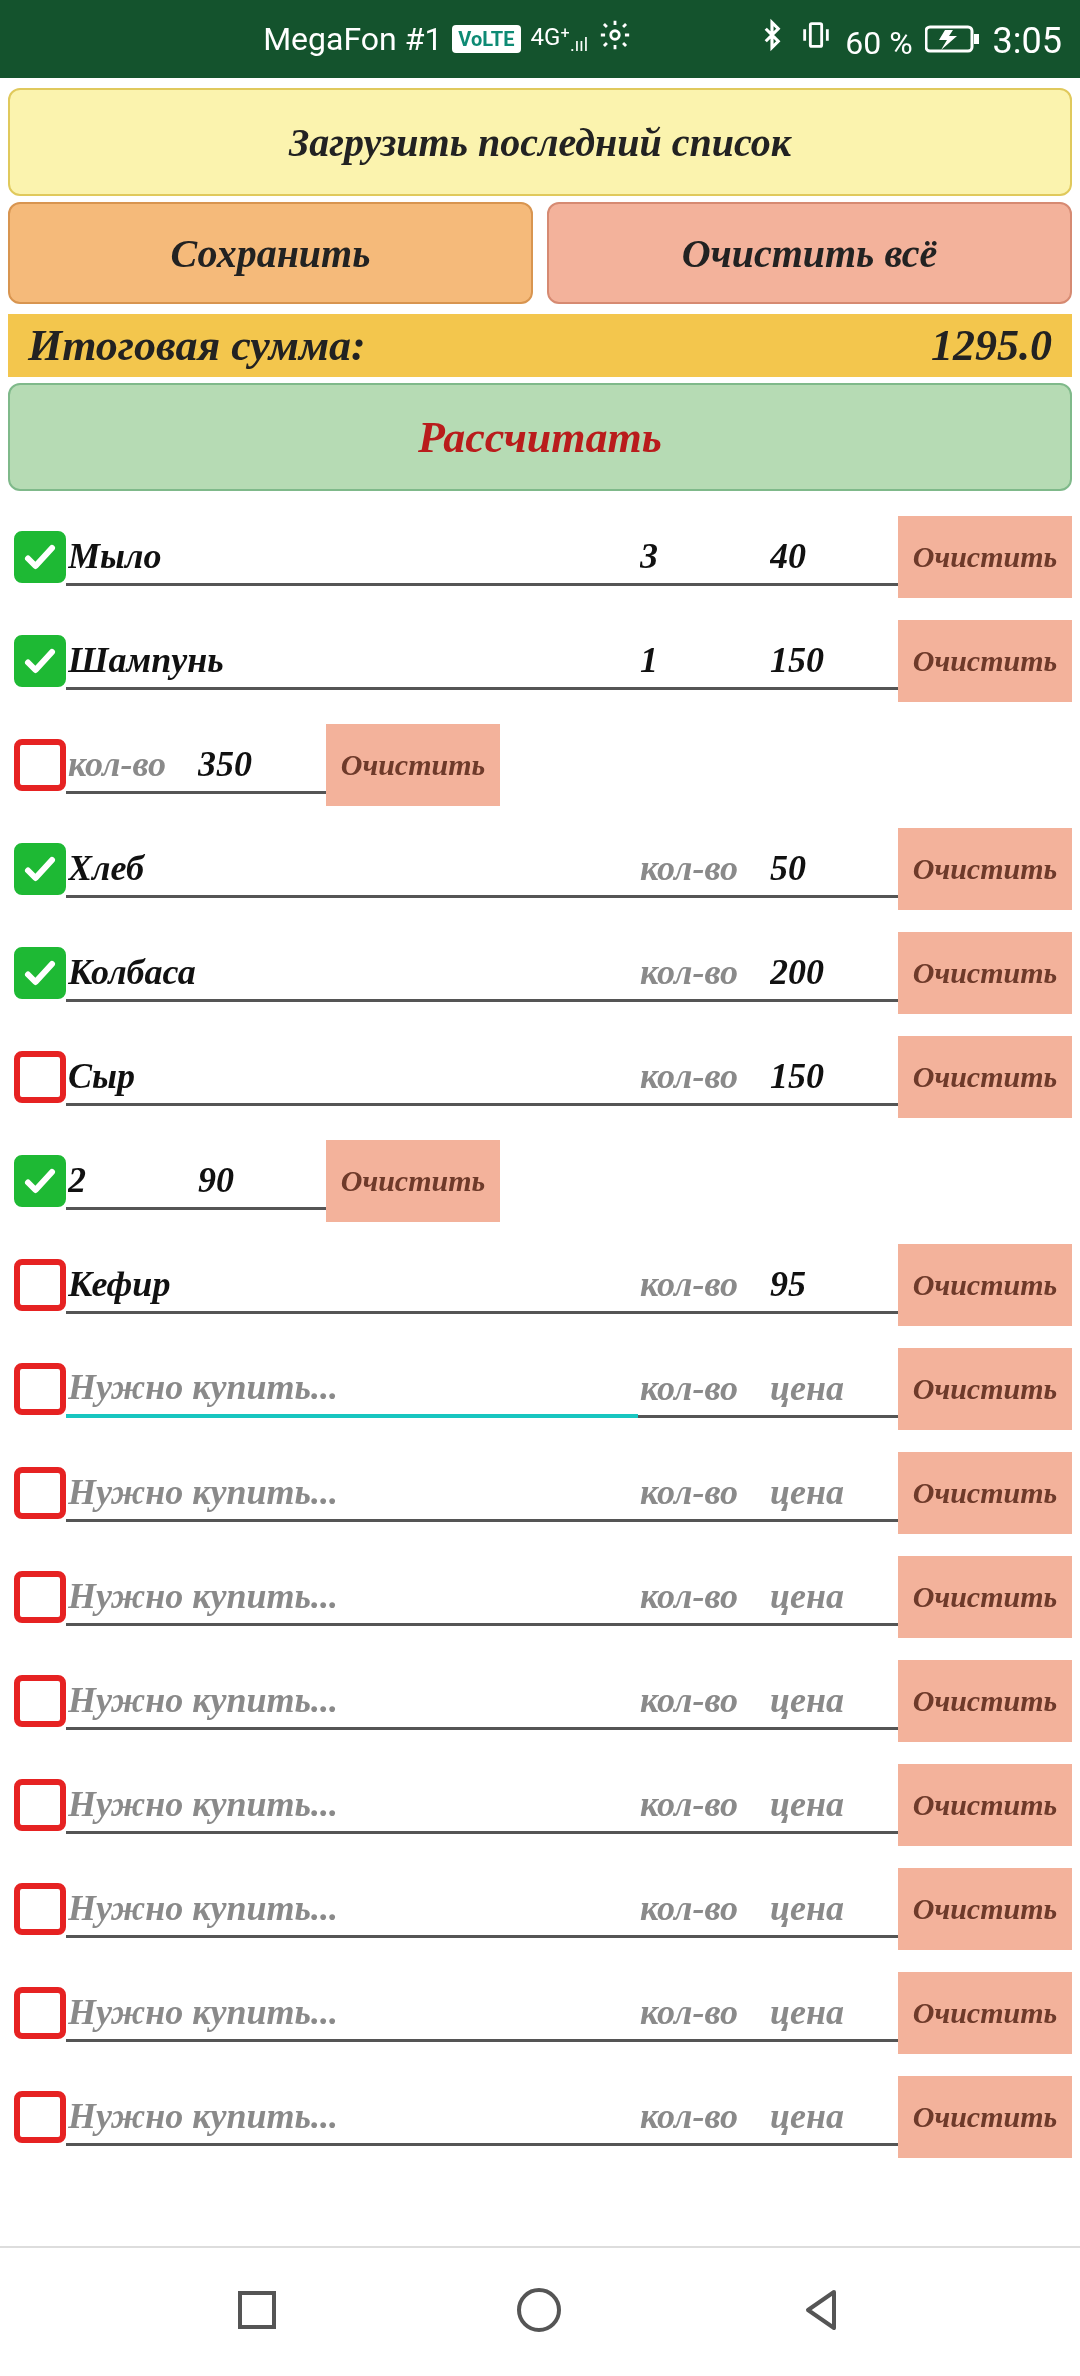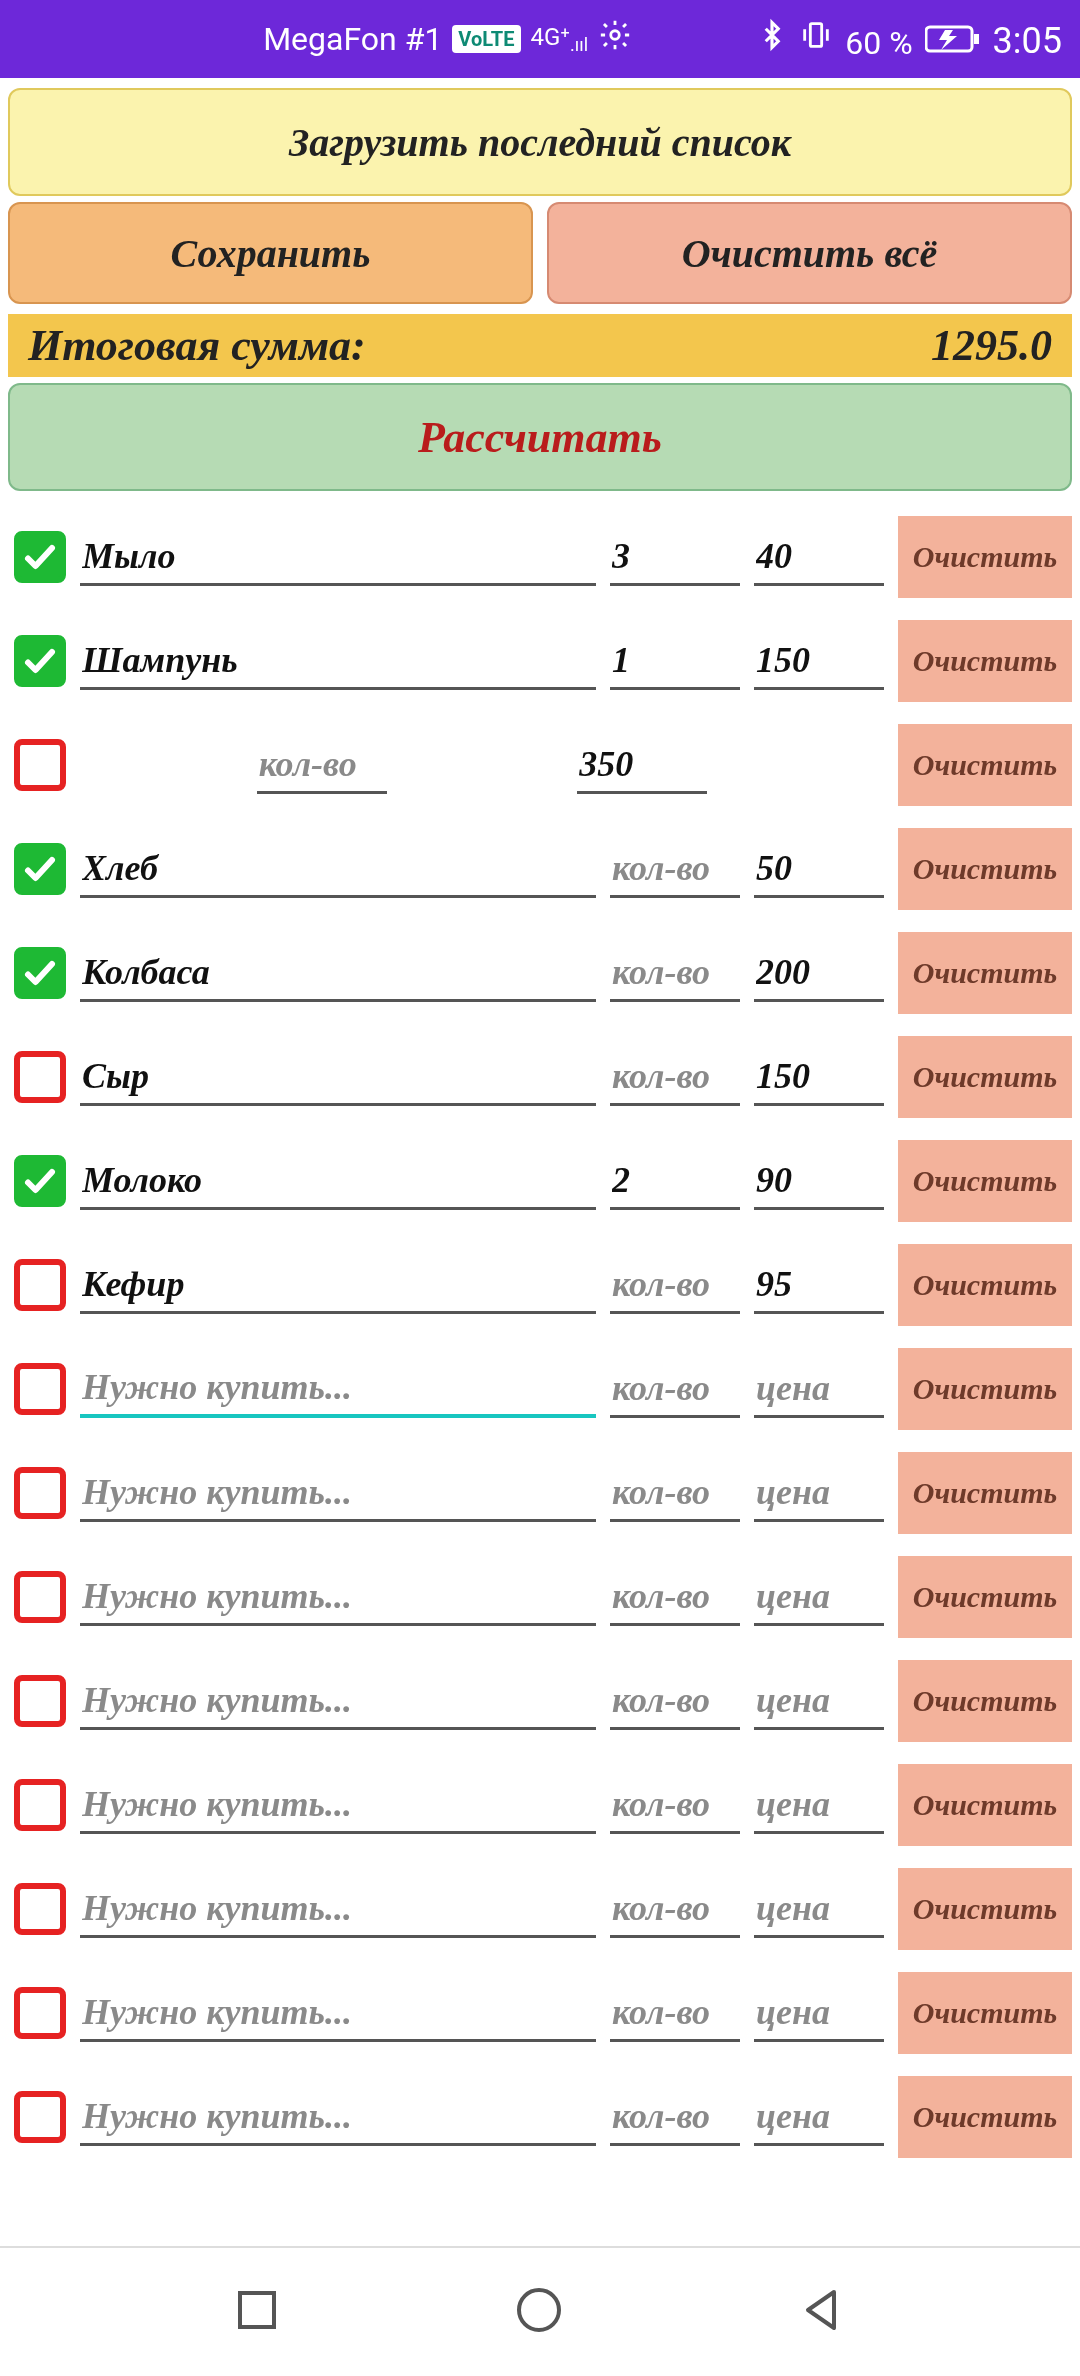--- a/index.html
+++ b/index.html
@@ -5,21 +5,21 @@
   * { box-sizing: border-box; margin: 0; padding: 0; }
   body {
     width: 1080px;
     height: 2376px;
     font-family: Georgia, "Times New Roman", serif;
     background: #fff;
     overflow: hidden;
   }
   .status-bar {
     height: 78px;
-    background: #6d28d9;
+    background: #14532d;
     color: #fff;
     display: flex;
     align-items: center;
     padding: 17px 18px;
     font-family: -apple-system, Roboto, sans-serif;
     font-size: 32px;
   }
   .status-left { flex: 1; display: flex; align-items: center; justify-content: center; gap: 10px; margin-left:120px;}
   .status-right { display: flex; align-items: flex-end; gap: 12px; }
   .volte-badge {
@@ -81,23 +81,21 @@
     height: 108px;
     background: #b6dbb4;
     border-color: #7fb98a;
     color: #b91c1c;
     font-size: 44px;
   }
   .list { padding: 0 8px; }
   .row {
     display: flex;
     align-items: center;
-    gap: 14px;
     height: 104px;
-    justify-content: space-between;
   }
   .cb {
     width: 52px; height: 52px;
     border: 6px solid #e62222;
     border-radius: 8px;
     display: flex; align-items: center; justify-content: center;
     flex-shrink: 0;
     margin-left:6px;
   }
   .cb.checked {
@@ -259,21 +257,20 @@
       <input class="field qty-f" placeholder="кол-во" style="">
       <input class="field price-f" placeholder="цена" value="150" style="">
       <button class="clr-btn">Очистить</button>
     </div>
     <div class="row">
       <div class="cb checked">
         <svg width="36" height="36" viewBox="0 0 24 24" fill="none" stroke="#fff" stroke-width="4" stroke-linecap="round" stroke-linejoin="round">
           <polyline points="4 13 9 18 20 6"></polyline>
         </svg>
       </div>
-      <input class="field name-f" placeholder="Нужно купить..." value="Молоко" style="">
       <input class="field qty-f" placeholder="кол-во" value="2" style="">
       <input class="field price-f" placeholder="цена" value="90" style="">
       <button class="clr-btn">Очистить</button>
     </div>
     <div class="row">
       <div class="cb"></div>
       <input class="field name-f" placeholder="Нужно купить..." value="Кефир" style="">
       <input class="field qty-f" placeholder="кол-во" style="">
       <input class="field price-f" placeholder="цена" value="95" style="">
       <button class="clr-btn">Очистить</button>

